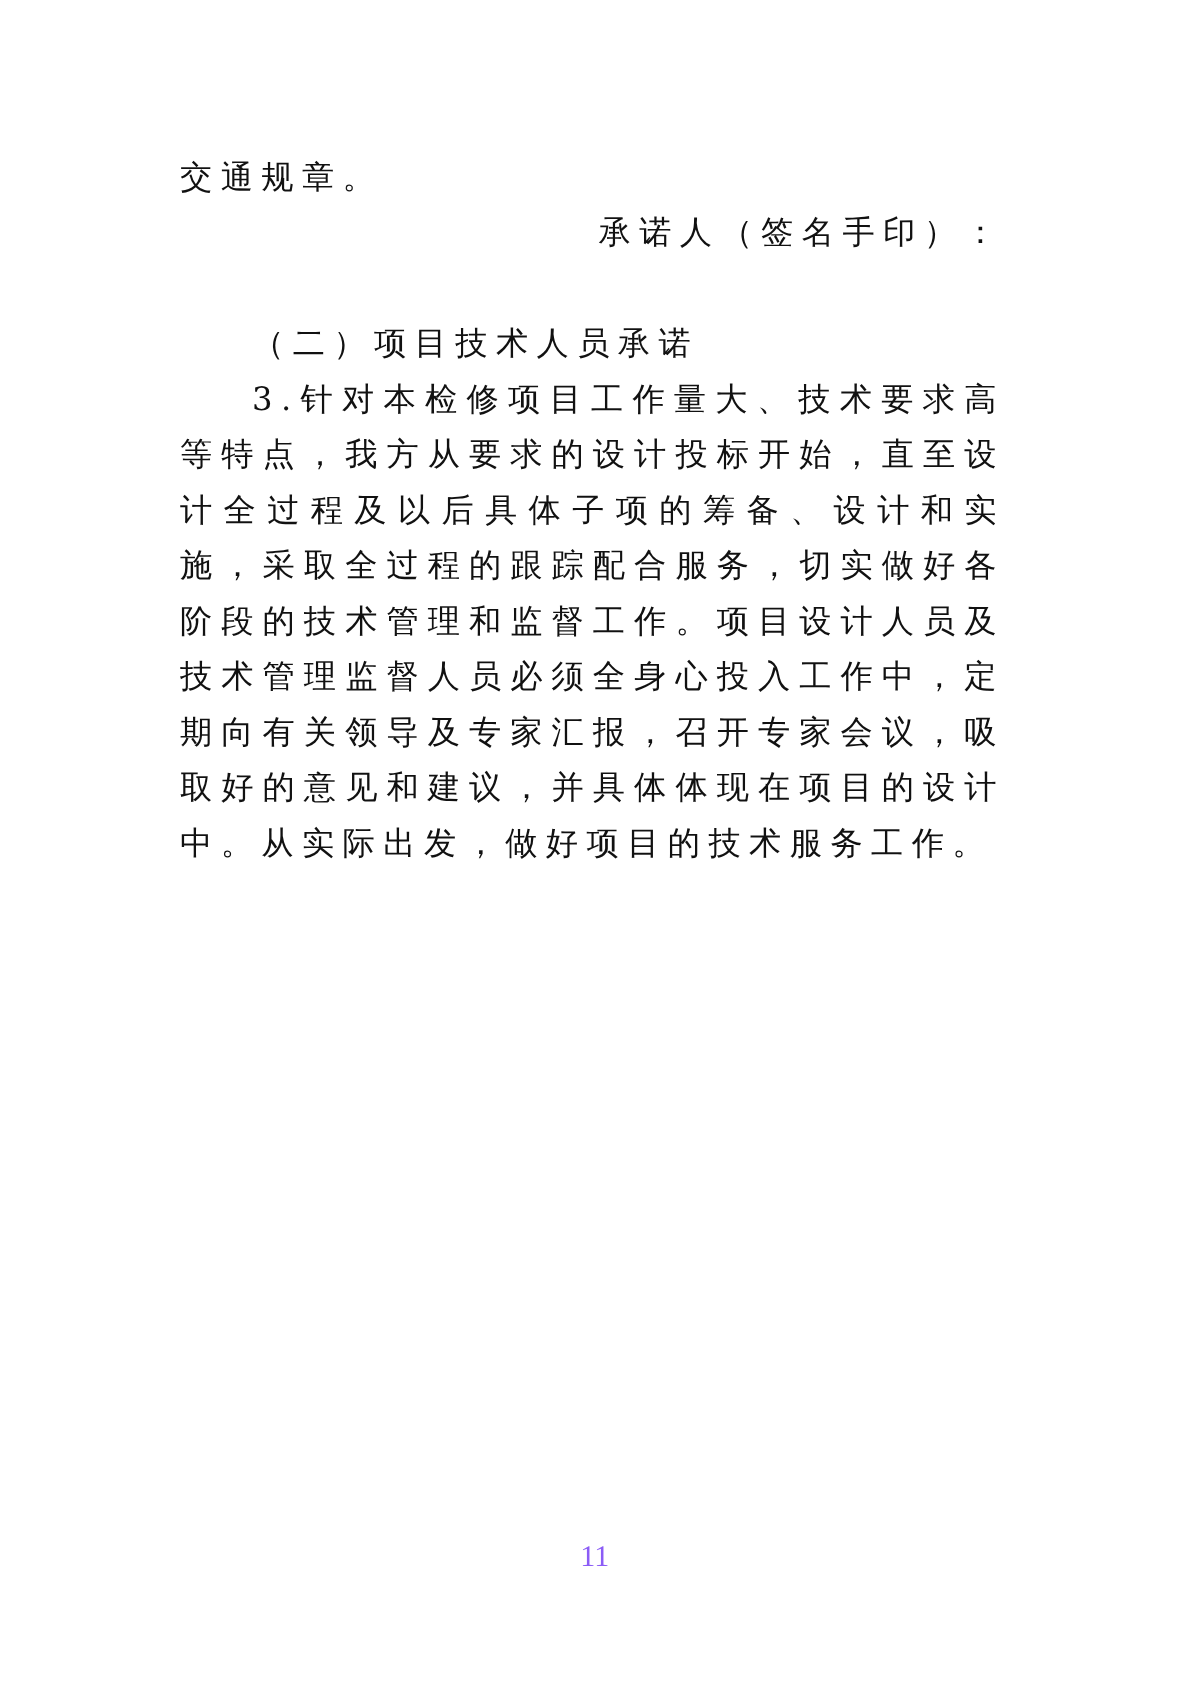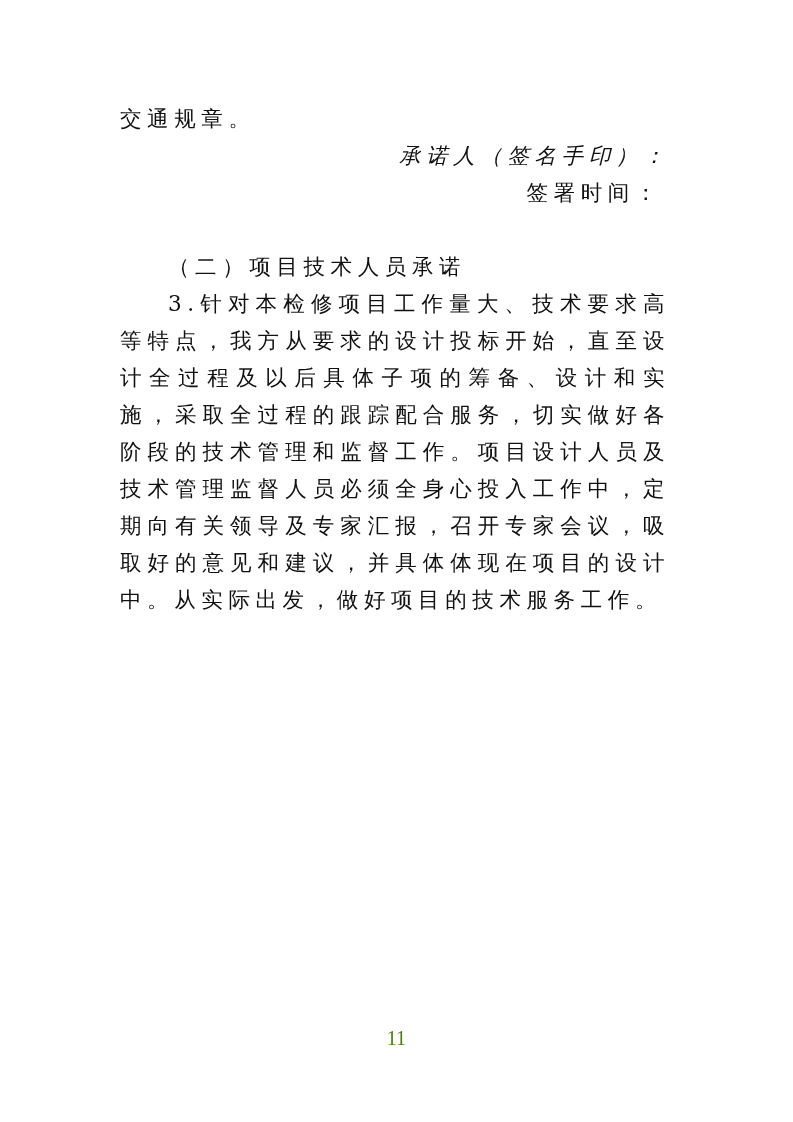--- a/index.html
+++ b/index.html
@@ -10,38 +10,37 @@
       color: #111;
     }
     .body-text {
       position: absolute; left: 120px; top: 100px; width: 550px;
       font-size: 21.5px; line-height: 37px; letter-spacing: 5.6px;
     }
     .p { margin: 0; text-align: justify; text-align-last: left; }
     .indent { text-indent: 48px; }
     .right { text-align: right; text-align-last: right; }
     .r1 { padding-right: 6px; }
-    .r2 { padding-right: 0px; font-style: italic; }
+    .r2 { padding-right: 0px; }
     .r3 { padding-right: 8px; }
     .gap { height: 37px; }
     .heading { margin: 0; padding-left: 48px; }
     .page-number {
       position: absolute; left: 0; width: 793px; top: 1027px; text-align: center;
-      font-family: "Liberation Serif", serif; font-size: 20px; color: #4d7c0f;
+      font-family: "Liberation Serif", serif; font-size: 20px; color: #8b5cf6;
     }
   </style>
 </head>
 <body>
 
 <div class="page">
   <div class="body-text">
     <p class="p">交通规章。</p>
 
     <p class="p right r2">承诺人（签名手印）：</p>
-    <p class="p right r3">签署时间：</p>
 
     <div class="gap"></div>
 
     <p class="heading">（二）项目技术人员承诺</p>
     <p class="p indent">3.针对本检修项目工作量大、技术要求高等特点，我方从要求的设计投标开始，直至设计全过程及以后具体子项的筹备、设计和实施，采取全过程的跟踪配合服务，切实做好各阶段的技术管理和监督工作。项目设计人员及技术管理监督人员必须全身心投入工作中，定期向有关领导及专家汇报，召开专家会议，吸取好的意见和建议，并具体体现在项目的设计中。从实际出发，做好项目的技术服务工作。</p>
 
   </div>
 
   <div class="page-number">11</div>
 </div>

